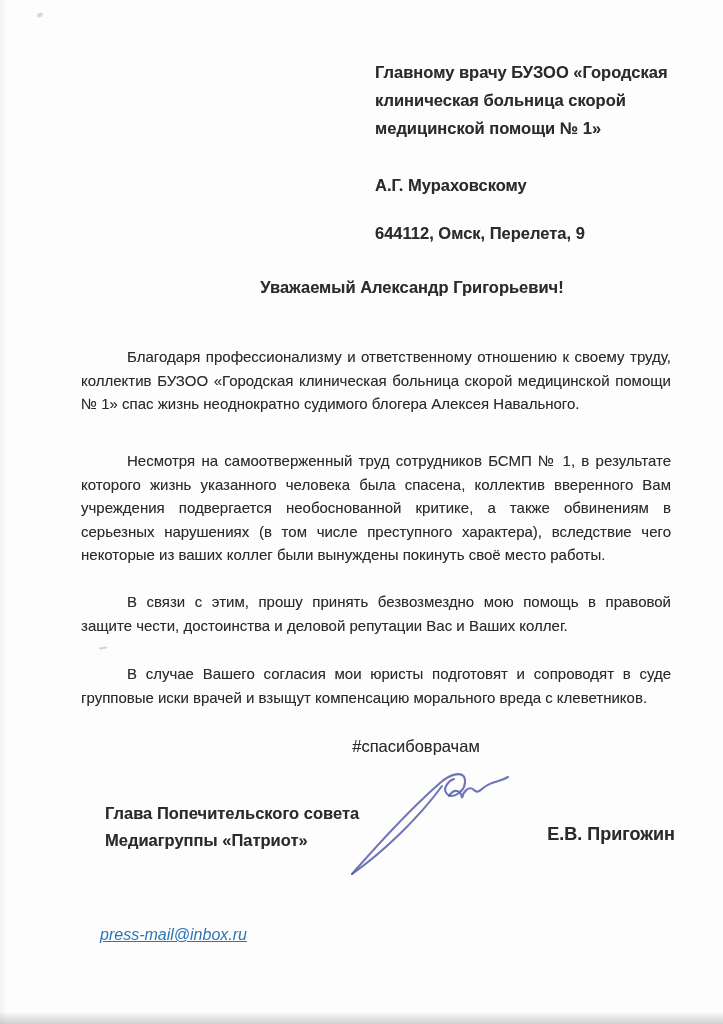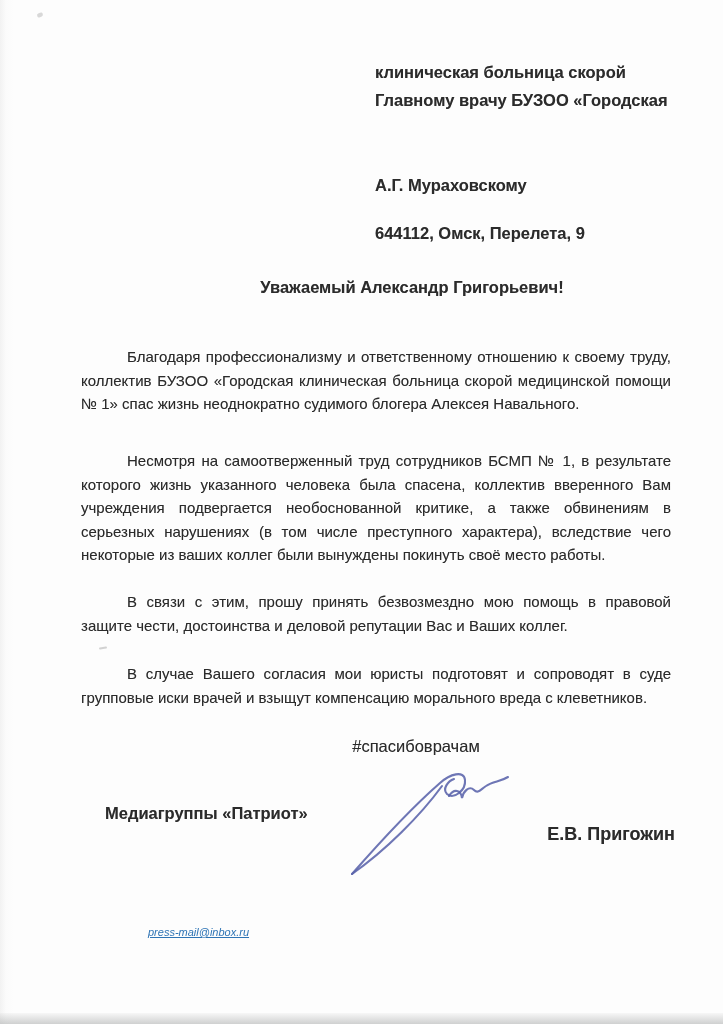--- a/index.html
+++ b/index.html
@@ -64,25 +64,24 @@
   .signature-svg path {
     fill: none;
     stroke: var(--signature-ink, #5a63ab);
     stroke-width: 2.1;
     stroke-linecap: round;
     opacity: 0.88;
   }
 
   .email-link {
     left: 100px; top: 926px;
-    font-style: italic; font-size: 11px;
+    font-style: italic; font-size: 16px;
     color: var(--link, #2e74b5);
     text-decoration: underline;
     cursor: pointer;
-    margin-left: 48px;
   }
 
   
   .speck-topleft {
     left: 37px; top: 13px; width: 6px; height: 4px;
     background: #b9b9b9; border-radius: 2px; opacity: 0.55;
     transform: rotate(-25deg);
   }
   .speck-margin {
     left: 99px; top: 647px; width: 8px; height: 2px;
@@ -97,36 +96,38 @@
 </head>
 <body>
 
 <div class="page">
 
   <div class="abs speck-topleft"></div>
   <div class="abs speck-margin"></div>
   <div class="abs bottom-scan-band"></div>
 
   <div class="abs recipient-block txt">
+    <div>Главному врачу БУЗОО «Городская</div>
     <div>клиническая больница скорой</div>
-    <div>Главному врачу БУЗОО «Городская</div>
+    <div>медицинской помощи № 1»</div>
   </div>
   <div class="abs recipient-name txt">А.Г. Мураховскому</div>
   <div class="abs recipient-address txt">644112, Омск, Перелета, 9</div>
 
   <div class="abs salutation txt">Уважаемый Александр Григорьевич!</div>
 
   <p class="abs body-para txt p1">Благодаря профессионализму и ответственному отношению к своему труду, коллектив БУЗОО «Городская клиническая больница скорой медицинской помощи № 1» спас жизнь неоднократно судимого блогера Алексея Навального.</p>
   <p class="abs body-para txt p2">Несмотря на самоотверженный труд сотрудников БСМП № 1, в результате которого жизнь указанного человека была спасена, коллектив вверенного Вам учреждения подвергается необоснованной критике, а также обвинениям в серьезных нарушениях (в том числе преступного характера), вследствие чего некоторые из ваших коллег были вынуждены покинуть своё место работы.</p>
   <p class="abs body-para txt p3">В связи с этим, прошу принять безвозмездно мою помощь в правовой защите чести, достоинства и деловой репутации Вас и Ваших коллег.</p>
   <p class="abs body-para txt p4">В случае Вашего согласия мои юристы подготовят и сопроводят в суде групповые иски врачей и взыщут компенсацию морального вреда с клеветников.</p>
 
   <div class="abs hashtag txt">#спасибоврачам</div>
 
   <div class="abs signer-title txt">
+    <div>Глава Попечительского совета</div>
     <div>Медиагруппы «Патриот»</div>
   </div>
 
   <svg class="abs signature-svg" width="190" height="140" viewBox="0 0 190 140" aria-hidden="true">
 
     <path d="M 24 124 C 52 92, 88 54, 112 33 C 122 24, 136 20, 137 30 C 138 40, 126 50, 119 44 C 114 39, 120 31, 126 29"></path>
     <path d="M 24 124 C 58 100, 92 66, 114 36"></path>
 
     <path d="M 121 46 C 126 38, 133 40, 134 48 C 135 42, 141 35, 146 40 C 150 44, 152 40, 158 36 C 165 31, 172 32, 180 27"></path>
   </svg>

